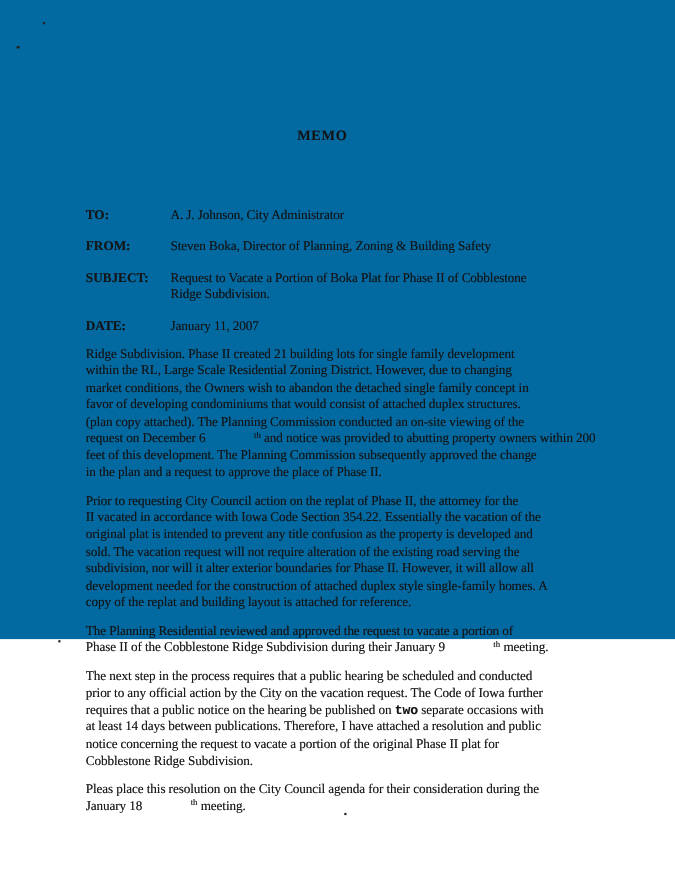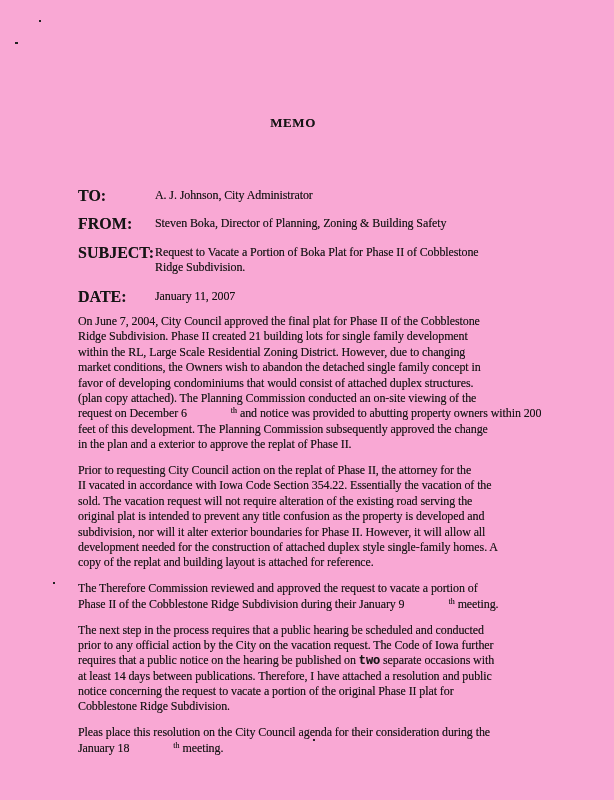--- a/index.html
+++ b/index.html
@@ -8,22 +8,22 @@
     background: #ffffff;
   }
   body {
     width: 614px;
     height: 800px;
     overflow: hidden;
   }
   .page {
     position: relative;
     width: 614px;
-    height: 800px;
-    background: #f9a8d4;
+    height: 581px;
+    background: #0369a1;
     font-family: "Liberation Serif", serif;
     color: #151515;
     text-shadow: 0 0 0.4px rgba(0,0,0,0.45);
   }
   .title {
     position: absolute;
     top: 115px;
     left: 78px;
     width: 430px;
     text-align: center;
@@ -37,21 +37,21 @@
     left: 78px;
   }
   .hrow {
     display: flex;
     margin-bottom: 13px;
   }
   .hlabel {
     flex: 0 0 77px;
     width: 77px;
     font-weight: 700;
-    font-size: 16px;
+    font-size: 12px;
     line-height: 15.4px;
   }
   .memo-body {
     position: absolute;
     top: 314px;
     left: 78px;
   }
   .para {
     margin-bottom: 10.5px;
   }
@@ -116,41 +116,40 @@
       <div class="hrow">
         <span class="hlabel">DATE:</span>
         <span class="hvalue">
           <div class="line">January 11, 2007</div>
         </span>
       </div>
     </div>
 
   <div class="memo-body" id="memo-body">
       <div class="para">
-        <div class="line">On June 7, 2004, City Council approved the final plat for Phase II of the Cobblestone</div>
         <div class="line">Ridge Subdivision.  Phase II created 21 building lots for single family development</div>
         <div class="line">within the RL, Large Scale Residential Zoning District.  However, due to changing</div>
         <div class="line">market conditions, the Owners wish to abandon the detached single family concept in</div>
         <div class="line">favor of developing condominiums that would consist of attached duplex structures.</div>
         <div class="line">(plan copy attached).   The Planning Commission conducted an on-site viewing of the</div>
         <div class="line">request on December 6<sup>th</sup> and notice was provided to abutting property owners within 200</div>
         <div class="line">feet of this development.  The Planning Commission subsequently approved the change</div>
-        <div class="line">in the plan and a exterior to approve the replat of Phase II.</div>
+        <div class="line">in the plan and a request to approve the place of Phase II.</div>
       </div>
       <div class="para">
         <div class="line">Prior to requesting City Council action on the replat of Phase II, the attorney for the</div>
         <div class="line">II vacated in accordance with Iowa Code Section 354.22.  Essentially the vacation of the</div>
+        <div class="line">original plat is intended to prevent any title confusion as the property is developed and</div>
         <div class="line">sold.  The vacation request will not require alteration of the existing road serving the</div>
-        <div class="line">original plat is intended to prevent any title confusion as the property is developed and</div>
         <div class="line">subdivision, nor will it alter exterior boundaries for Phase II.  However, it will allow all</div>
         <div class="line">development needed for the construction of attached duplex style single-family homes.  A</div>
         <div class="line">copy of the replat and building layout is attached for reference.</div>
       </div>
       <div class="para">
-        <div class="line">The Therefore Commission reviewed and approved the request to vacate a portion of</div>
+        <div class="line">The Planning Residential reviewed and approved the request to vacate a portion of</div>
         <div class="line">Phase II of the Cobblestone Ridge Subdivision during their January 9<sup>th</sup> meeting.</div>
       </div>
       <div class="para">
         <div class="line">The next step in the process requires that a public hearing be scheduled and conducted</div>
         <div class="line">prior to any official action by the City on the vacation request.  The Code of Iowa further</div>
         <div class="line">requires that a public notice on the hearing be published on <b>two</b> separate occasions with</div>
         <div class="line">at least 14 days between publications.  Therefore, I have attached a resolution and public</div>
         <div class="line">notice concerning the request to vacate a portion of the original Phase II plat for</div>
         <div class="line">Cobblestone Ridge Subdivision.</div>
       </div>

